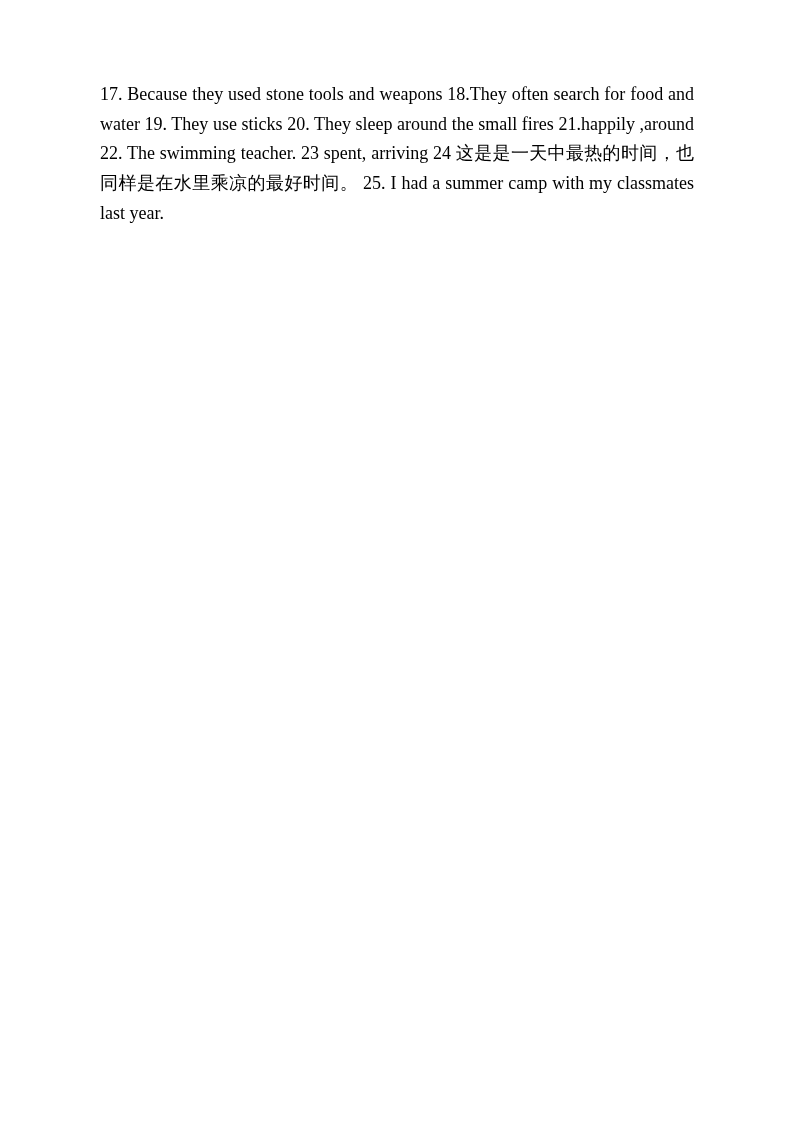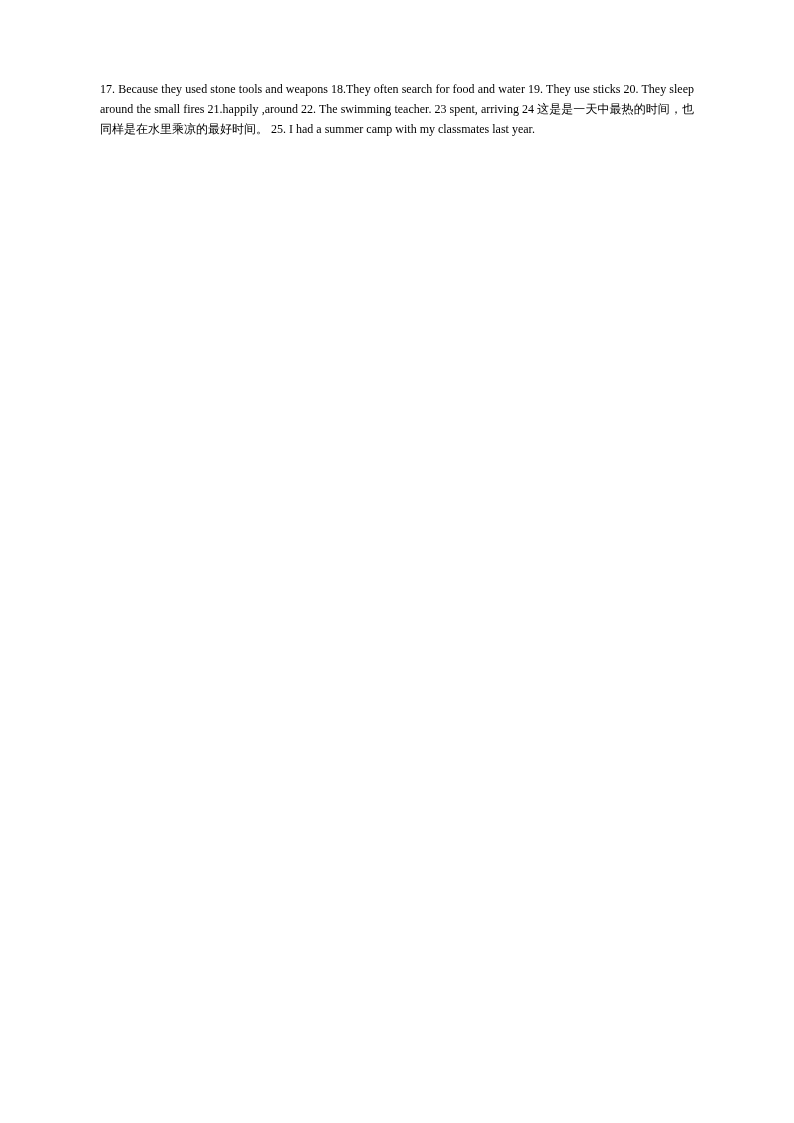--- a/index.html
+++ b/index.html
@@ -23,21 +23,21 @@
       background: #ffffff;
       padding: 80px 100px 80px 100px;
     }
 
     .content-block {
       line-height: 1.6;
       text-align: justify;
     }
 
     .content-text {
-      font-size: 12px;
+      font-size: 18px;
       line-height: 1.65;
       color: #000000;
       font-family: Liberation Serif, serif;
     }
   </style>
 </head>
 <body>
 
 <div class="page">
   <div class="content-block">

